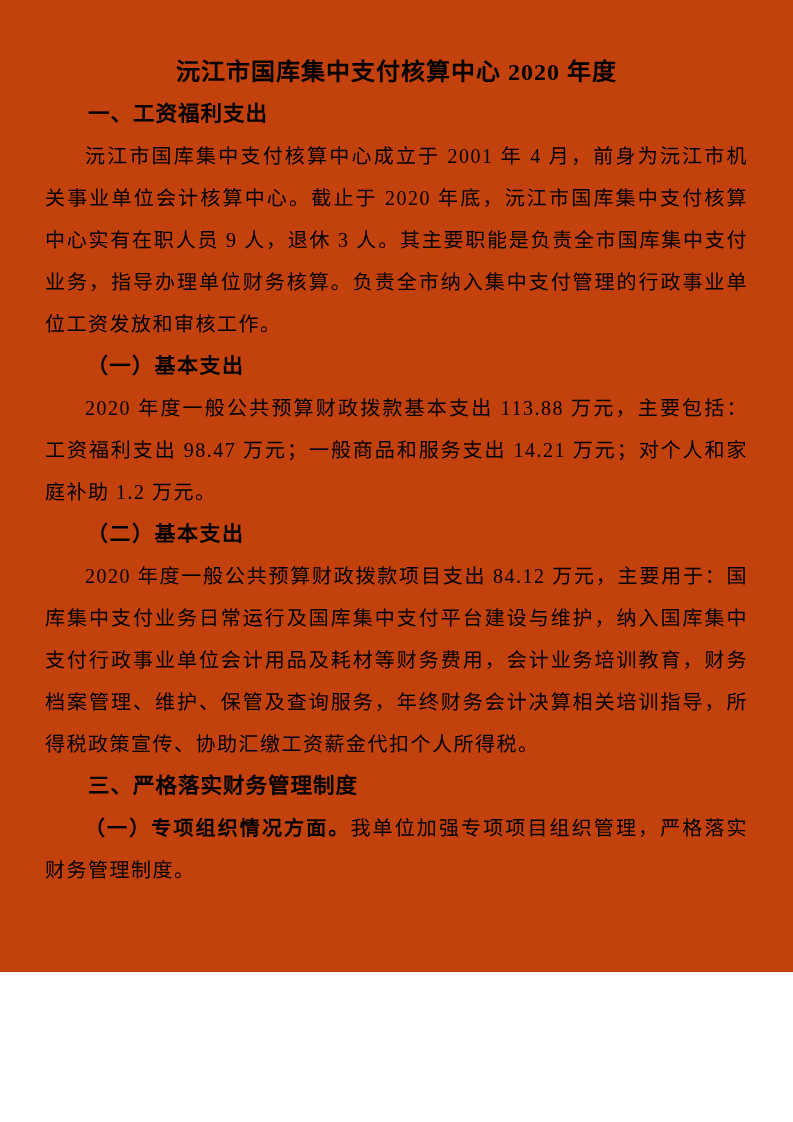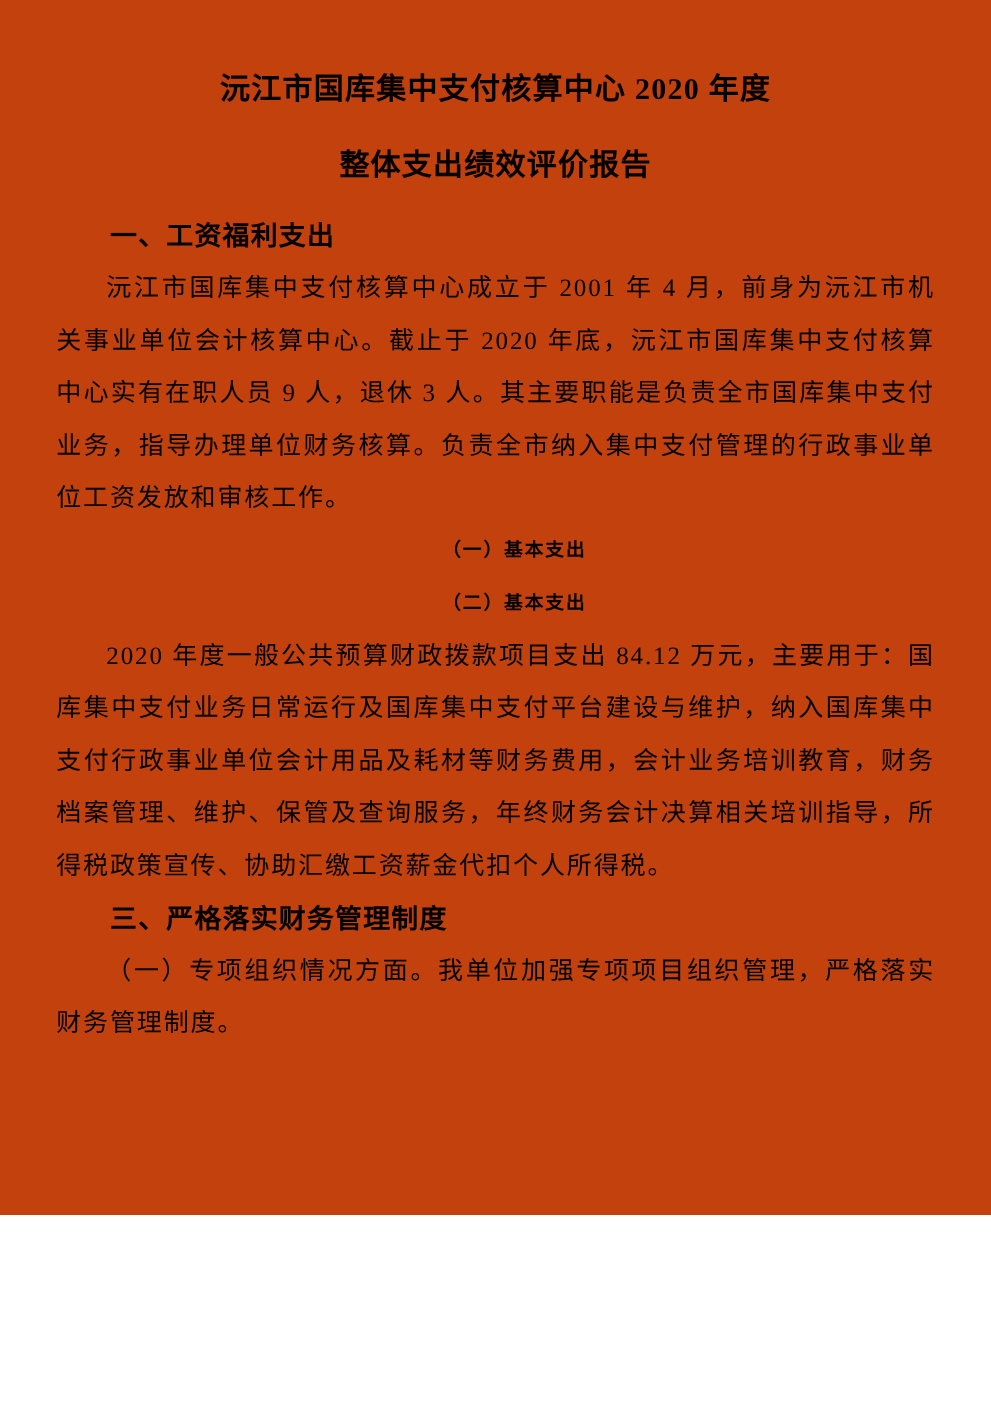--- a/index.html
+++ b/index.html
@@ -43,48 +43,47 @@
   .section-heading {
     font-family: "Liberation Sans", "DejaVu Sans", sans-serif;
     font-weight: bold;
     font-size: 21.5px;
     line-height: 42px;
     letter-spacing: 1px;
     text-indent: 2em;
     margin: 0;
   }
   .sub-heading {
-    font-size: 15px;
+    font-size: 21px;
     line-height: 42px;
     letter-spacing: 1.5px;
     text-indent: 2em;
     margin: 0;
-    text-align: center;
   }
   .bold-lead {
-    font-weight: normal;
+    font-weight: bold;
     font-family: "Liberation Sans", "DejaVu Sans", sans-serif;
   }
 </style>
 </head>
 <body>
 
 <div class="page">
 
   <h1 class="doc-title">沅江市国库集中支付核算中心 2020 年度</h1>
 
-  <h1 class="doc-title second">整体支出绩效评价报告</h1>
 
   <h2 class="section-heading">一、工资福利支出</h2>
 
   <p class="body-text">沅江市国库集中支付核算中心成立于 2001 年 4 月，前身为沅江市机关事业单位会计核算中心。截止于 2020 年底，沅江市国库集中支付核算中心实有在职人员 9 人，退休 3 人。其主要职能是负责全市国库集中支付业务，指导办理单位财务核算。负责全市纳入集中支付管理的行政事业单位工资发放和审核工作。</p>
 
 
   <h3 class="sub-heading">（一）基本支出</h3>
 
+  <p class="body-text">2020 年度一般公共预算财政拨款基本支出 113.88 万元，主要包括：工资福利支出 98.47 万元；一般商品和服务支出 14.21 万元；对个人和家庭补助 1.2 万元。</p>
 
   <h3 class="sub-heading">（二）基本支出</h3>
 
   <p class="body-text">2020 年度一般公共预算财政拨款项目支出 84.12 万元，主要用于：国库集中支付业务日常运行及国库集中支付平台建设与维护，纳入国库集中支付行政事业单位会计用品及耗材等财务费用，会计业务培训教育，财务档案管理、维护、保管及查询服务，年终财务会计决算相关培训指导，所得税政策宣传、协助汇缴工资薪金代扣个人所得税。</p>
 
   <h2 class="section-heading">三、严格落实财务管理制度</h2>
 
   <p class="body-text"><span class="bold-lead">（一）专项组织情况方面。</span><span>我单位加强专项项目组织管理，严格落实财务管理制度。</span></p>
 
 </div>

